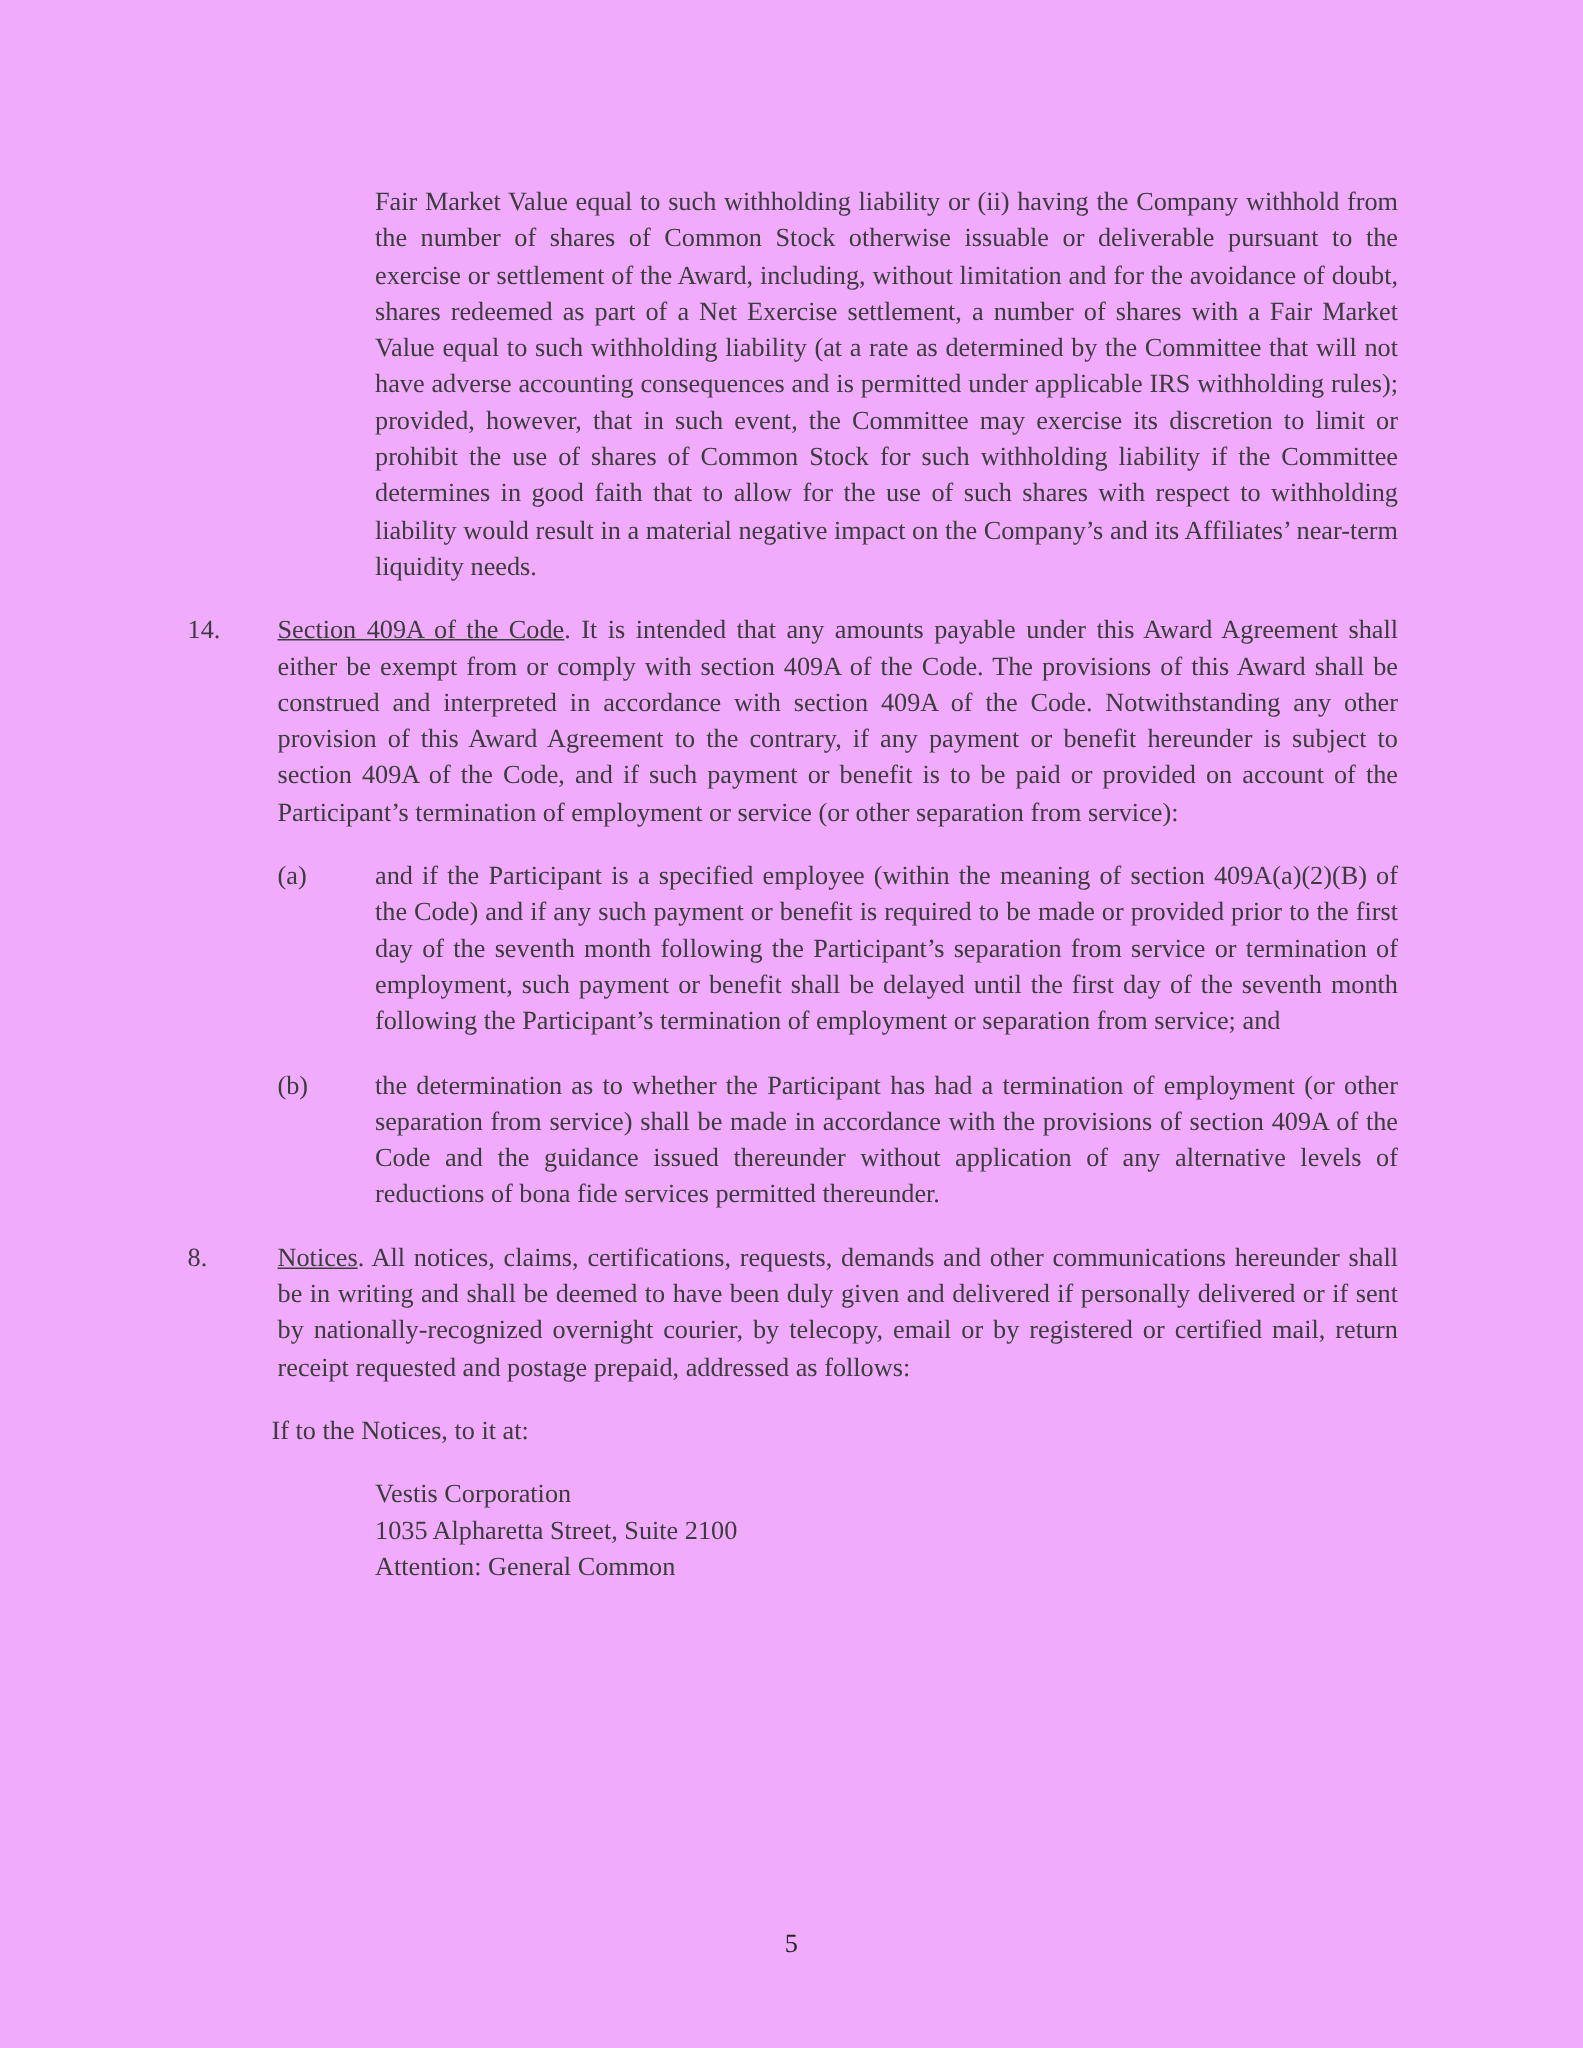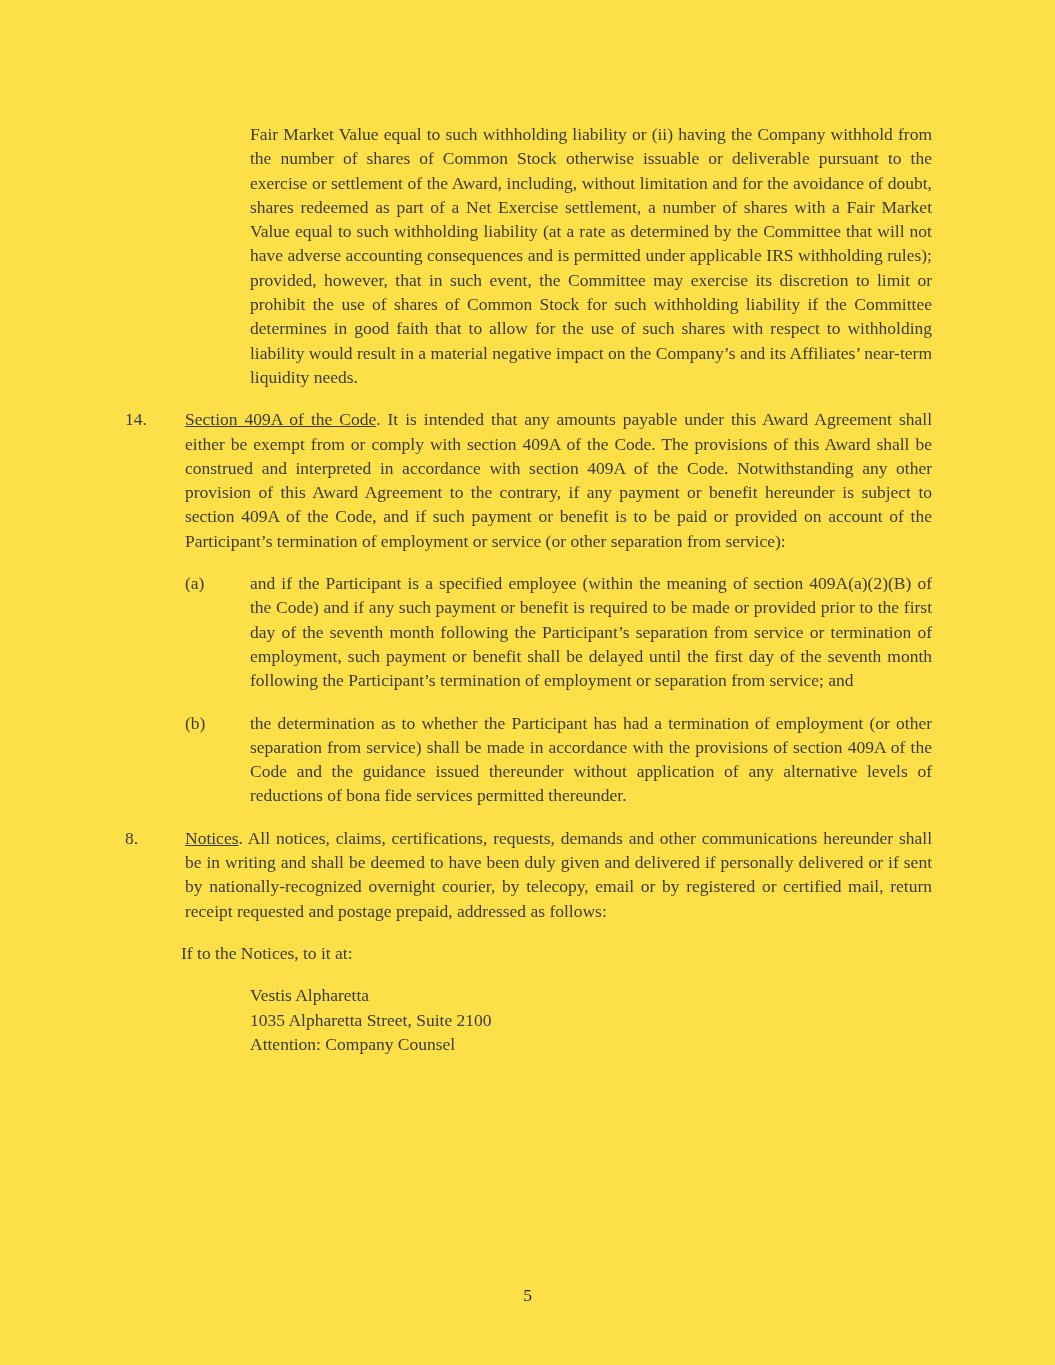--- a/index.html
+++ b/index.html
@@ -4,21 +4,21 @@
 <style>
   html, body {
     margin: 0;
     padding: 0;
     background: #ffffff;
   }
   .page {
     position: relative;
     width: 1055px;
     height: 1365px;
-    background: #fde047;
+    background: #f0abfc;
     box-sizing: border-box;
     padding: 122px 123px 0 125px;
     font-family: "Liberation Serif", "DejaVu Serif", serif;
     font-size: 17.5px;
     line-height: 24.3px;
     color: #3c3c3c;
     overflow: hidden;
   }
   .block {
     margin: 0 0 18px 0;
@@ -95,20 +95,20 @@
   </div>
 
   <div class="block section">
     <span class="num">8.</span>
     <span class="heading-underline">Notices</span><span>. All notices, claims, certifications, requests, demands and other communications hereunder shall be in writing and shall be deemed to have been duly given and delivered if personally delivered or if sent by nationally-recognized overnight courier, by telecopy, email or by registered or certified mail, return receipt requested and postage prepaid, addressed as follows:</span>
   </div>
 
   <div class="block company-intro">If to the Notices, to it at:</div>
 
   <div class="block address">
-    <div>Vestis Alpharetta</div>
+    <div>Vestis Corporation</div>
     <div>1035 Alpharetta Street, Suite 2100</div>
-    <div>Attention: Company Counsel</div>
+    <div>Attention: General Common</div>
   </div>
 
   <div class="page-number">5</div>
 
 </div>
 
 </body></html>

